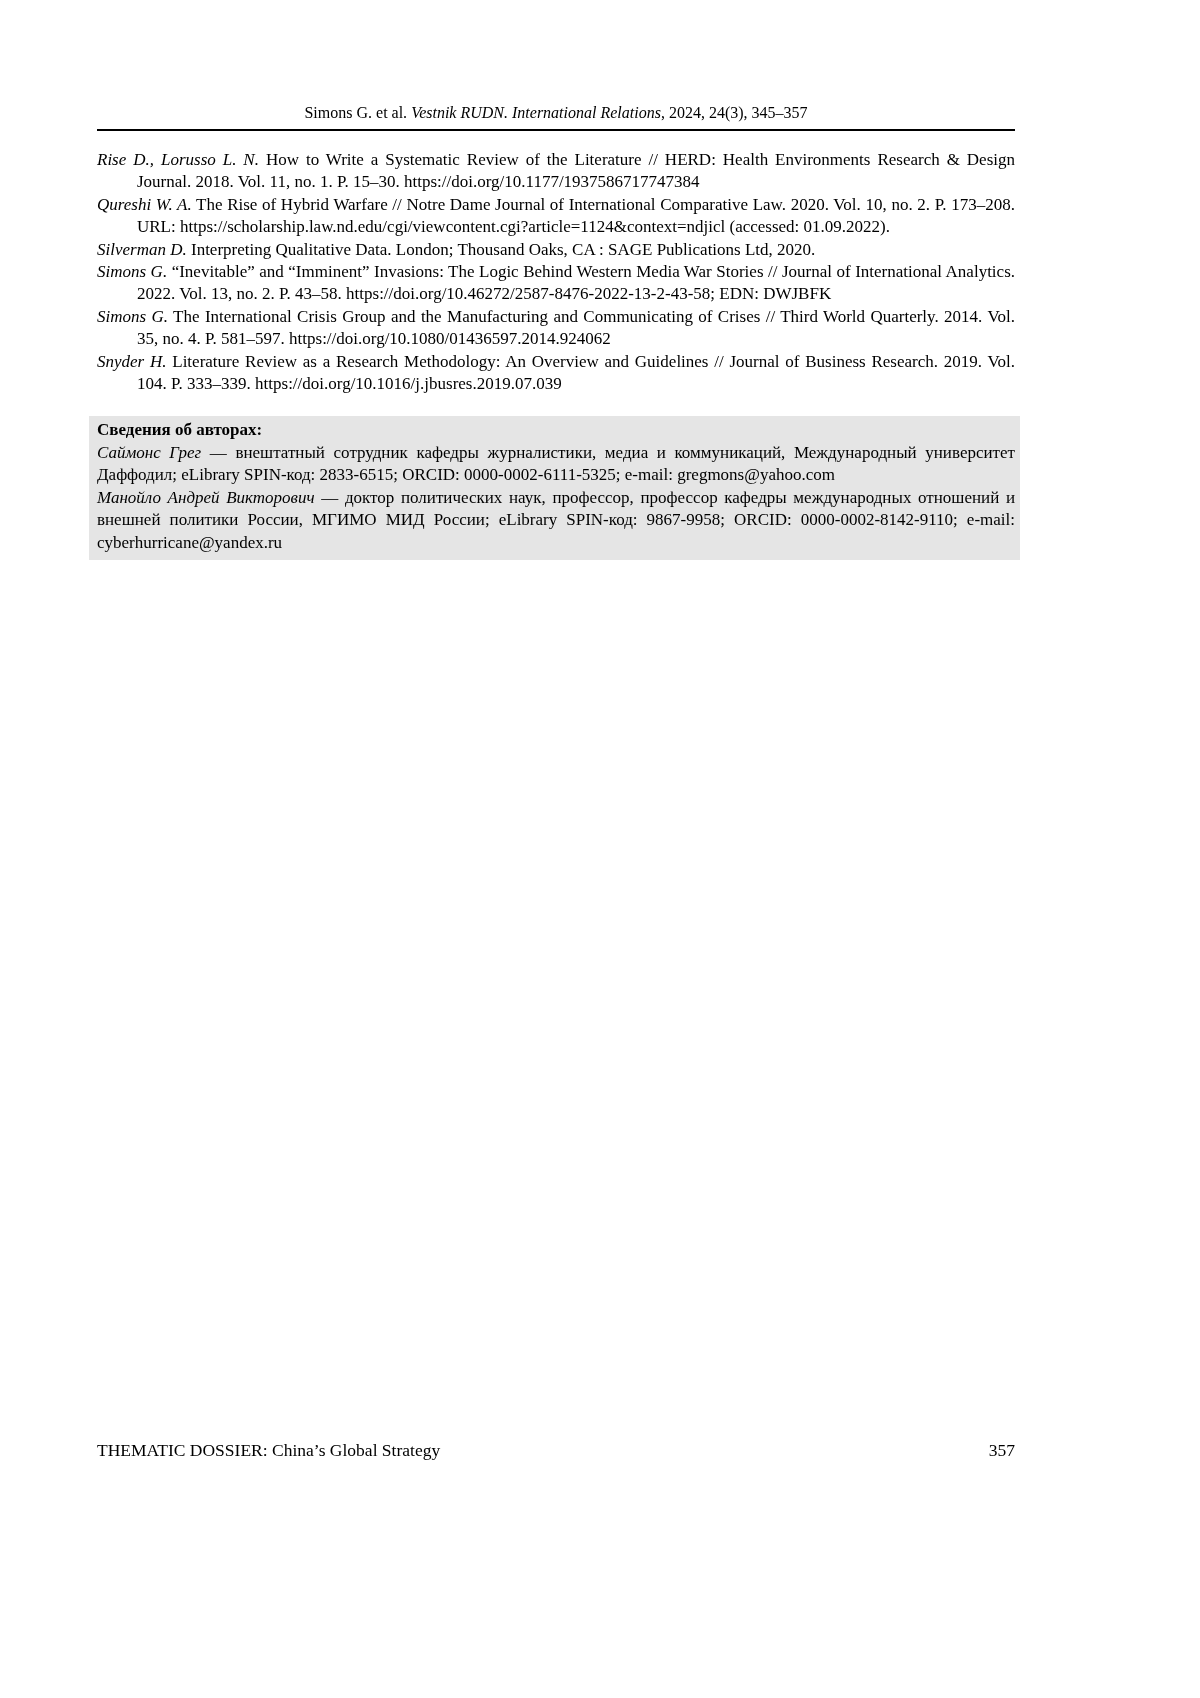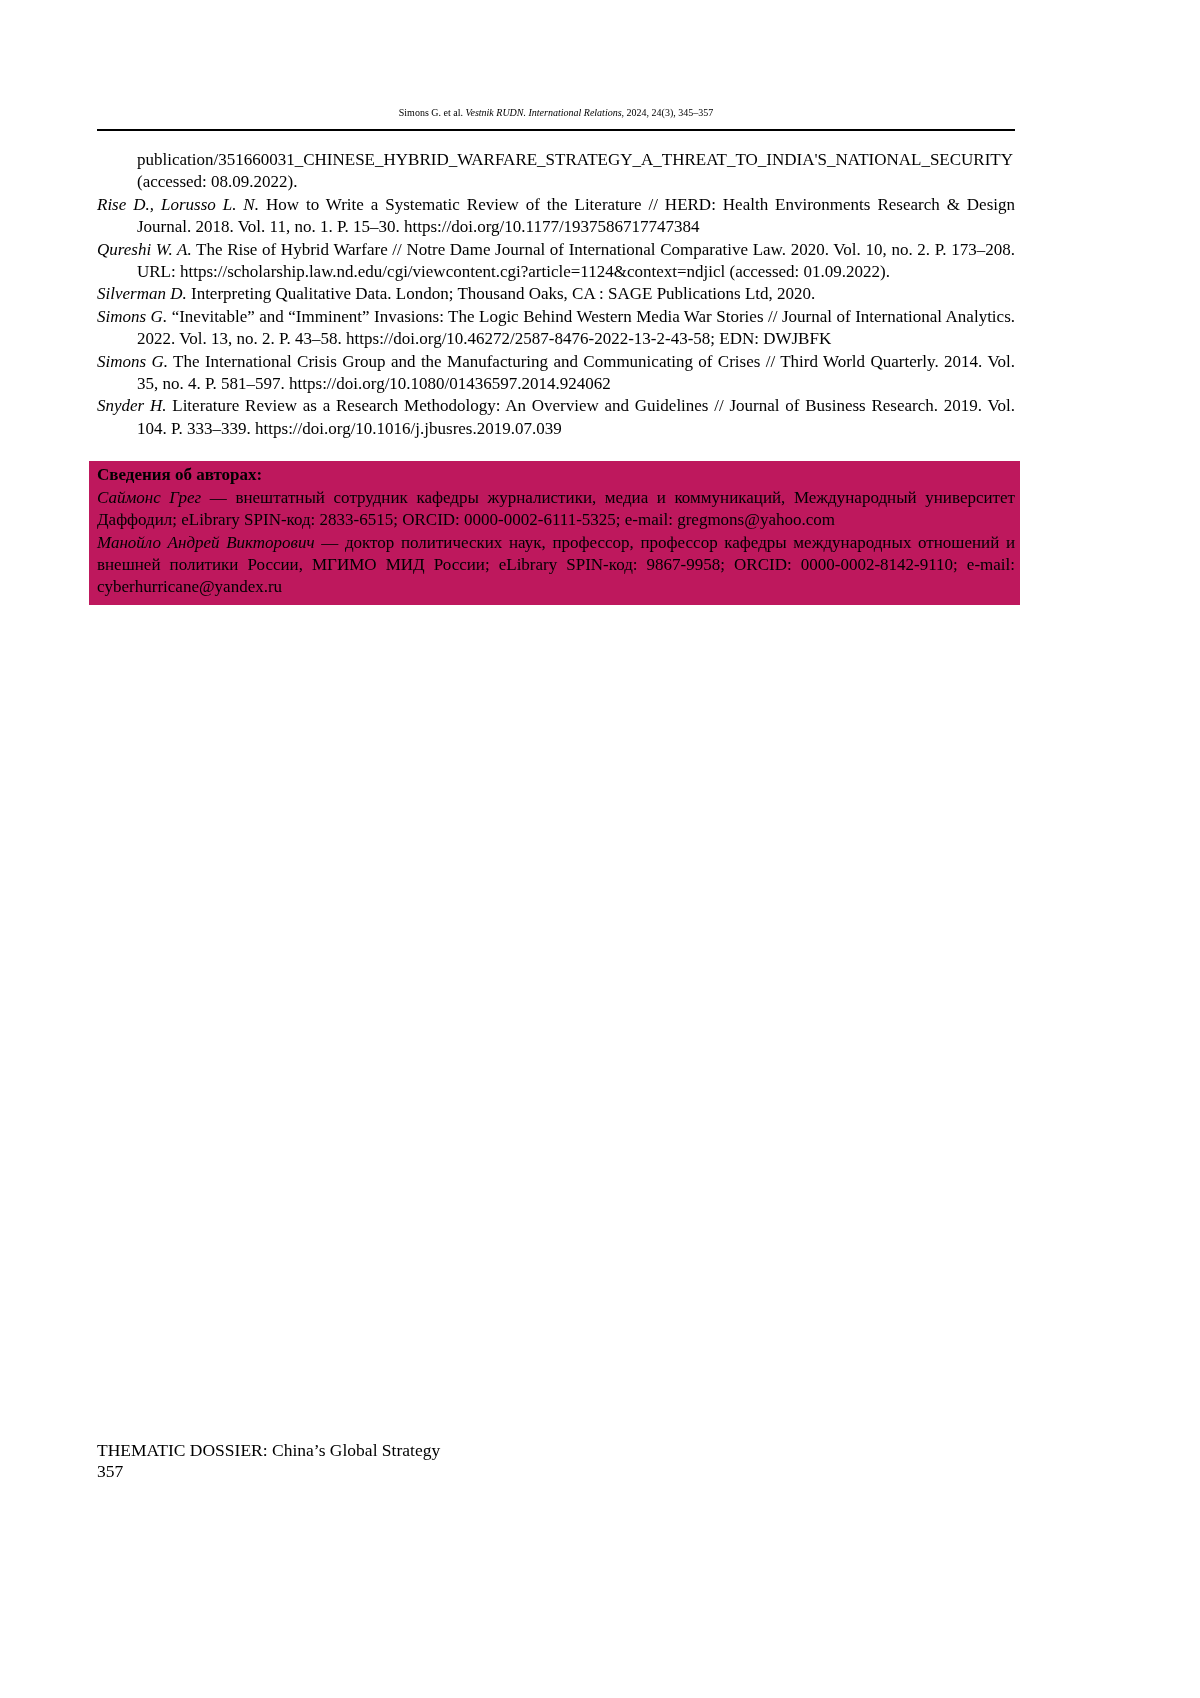--- a/index.html
+++ b/index.html
@@ -9,21 +9,21 @@
     color: #000000;
     font-family: "Liberation Serif", "DejaVu Serif", serif;
     position: relative;
   }
   .running-header {
     position: absolute;
     top: 103px;
     left: 97px;
     width: 918px;
     text-align: center;
-    font-size: 10px;
+    font-size: 16px;
     line-height: 20px;
   }
   .it { font-style: italic; }
   .bold { font-weight: bold; }
   .header-rule {
     position: absolute;
     top: 129px;
     left: 97px;
     width: 918px;
     border-top: 2px solid #000000;
@@ -55,56 +55,52 @@
   .authors-box p { text-align: justify; }
   .footer {
     position: absolute;
     top: 1440px;
     left: 97px;
     width: 918px;
     display: flex;
     justify-content: space-between;
     align-items: baseline;
     font-size: 17.5px;
-    flex-direction: column;
   }
 </style>
 </head>
 <body>
 
 <div class="running-header">
   <span>Simons G. et al. </span><span class="it">Vestnik RUDN. International Relations</span><span>, 2024, 24(3), 345–357</span>
 </div>
 <div class="header-rule"></div>
 
 <div class="content">
 
-  <p class="ref cont">
-    <span class="it"></span><span>publication/351660031_CHINESE_HYBRID_WARFARE_STRATEGY_A_THREAT_TO_INDIA'S_NATIONAL_SECURITY (accessed: 08.09.2022).</span>
-  </p>
   <p class="ref">
     <span class="it">Rise D., Lorusso L. N.</span><span> How to Write a Systematic Review of the Literature // HERD: Health Environments Research &amp; Design Journal. 2018. Vol. 11, no. 1. P. 15–30. https://doi.org/10.1177/1937586717747384</span>
   </p>
   <p class="ref">
     <span class="it">Qureshi W. A.</span><span> The Rise of Hybrid Warfare // Notre Dame Journal of International Comparative Law. 2020. Vol. 10, no. 2. P. 173–208. URL: https://scholarship.law.nd.edu/cgi/viewcontent.cgi?article=1124&amp;context=ndjicl (accessed: 01.09.2022).</span>
   </p>
   <p class="ref">
     <span class="it">Silverman D.</span><span> Interpreting Qualitative Data. London; Thousand Oaks, CA : SAGE Publications Ltd, 2020.</span>
   </p>
   <p class="ref">
     <span class="it">Simons G.</span><span> “Inevitable” and “Imminent” Invasions: The Logic Behind Western Media War Stories // Journal of International Analytics. 2022. Vol. 13, no. 2. P. 43–58. https://doi.org/10.46272/2587-8476-2022-13-2-43-58; EDN: DWJBFK</span>
   </p>
   <p class="ref">
     <span class="it">Simons G.</span><span> The International Crisis Group and the Manufacturing and Communicating of Crises // Third World Quarterly. 2014. Vol. 35, no. 4. P. 581–597. https://doi.org/10.1080/01436597.2014.924062</span>
   </p>
   <p class="ref">
     <span class="it">Snyder H.</span><span> Literature Review as a Research Methodology: An Overview and Guidelines // Journal of Business Research. 2019. Vol. 104. P. 333–339. https://doi.org/10.1016/j.jbusres.2019.07.039</span>
   </p>
 
-  <div class="authors-box" style="background-color: #be185d;">
+  <div class="authors-box" style="background-color: #e5e5e5;">
     <p class="bold">Сведения об авторах:</p>
     <p>
       <span class="it">Саймонс Грег</span><span> — внештатный сотрудник кафедры журналистики, медиа и коммуникаций, Международный университет Даффодил; eLibrary SPIN-код: 2833-6515; ORCID: 0000-0002-6111-5325; e-mail: gregmons@yahoo.com</span>
     </p>
     <p>
       <span class="it">Манойло Андрей Викторович</span><span> — доктор политических наук, профессор, профессор кафедры международных отношений и внешней политики России, МГИМО МИД России; eLibrary SPIN-код: 9867-9958; ORCID: 0000-0002-8142-9110; e-mail: cyberhurricane@yandex.ru</span>
     </p>
   </div>
 
 </div>

